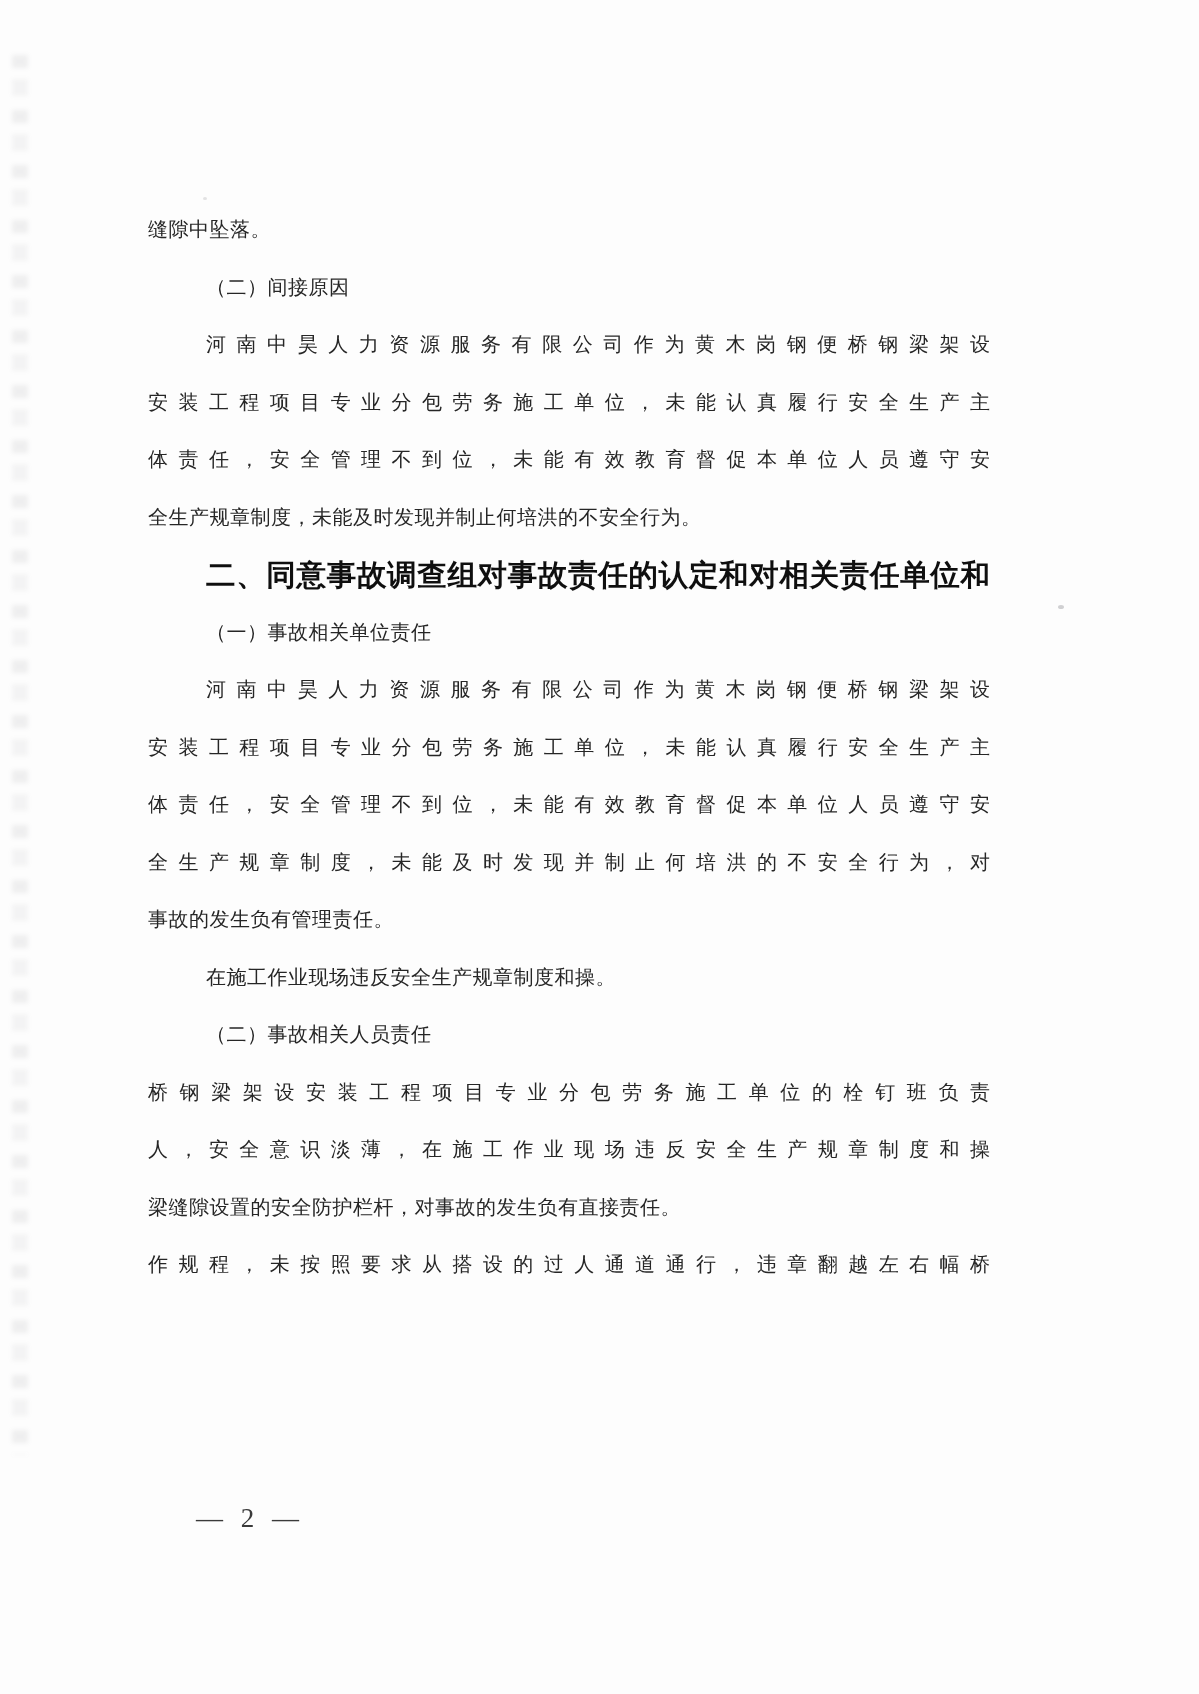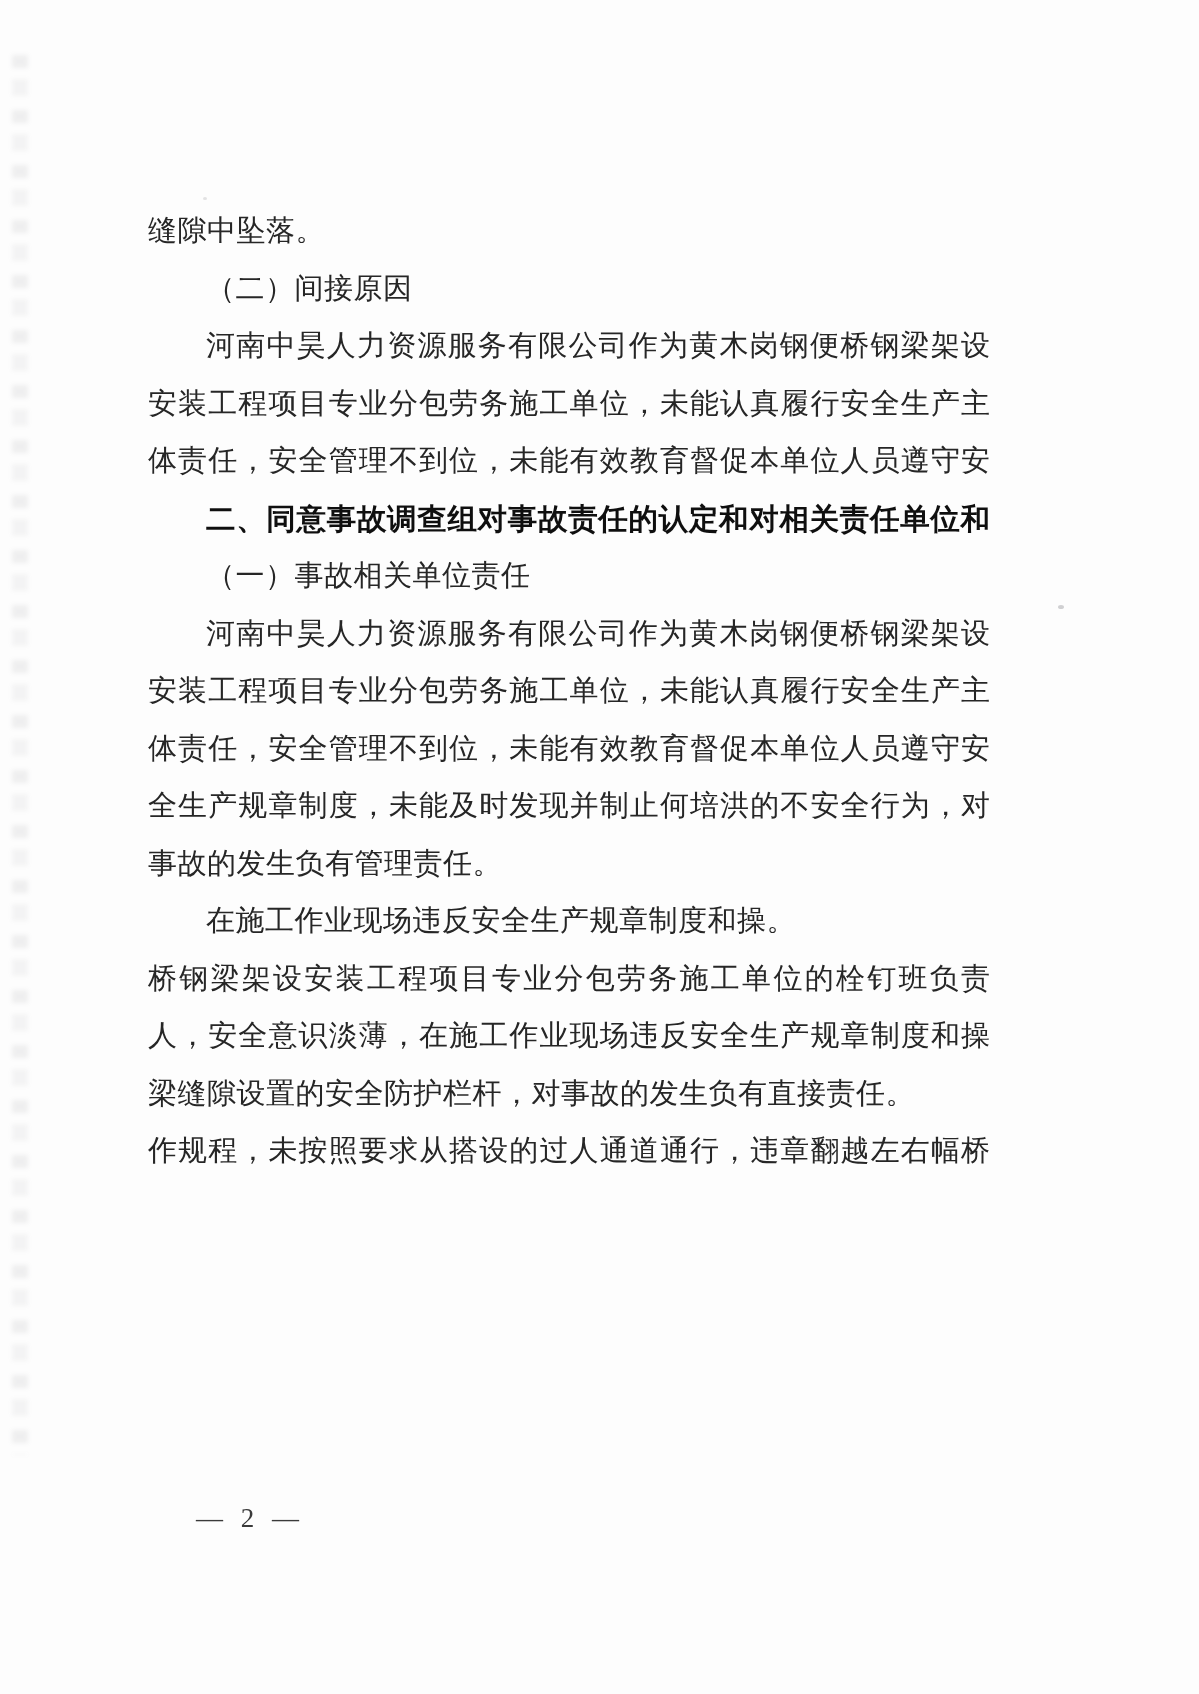--- a/index.html
+++ b/index.html
@@ -44,42 +44,43 @@
 
   .content {
     position: absolute;
     left: 148px;
     top: 202px;
     width: 842px;
   }
   .line {
     height: 57.5px;
     line-height: 57.5px;
-    font-size: 29px;
+    font-size: 20px;
     color: var(--text-color, #262626);
     white-space: nowrap;
     letter-spacing: 0.5px;
+    font-family: Liberation Mono, monospace;
   }
   .line.justify,
   .line.indent-justify,
   .line.heading-indent-justify {
     white-space: normal;
     text-align: justify;
     text-align-last: justify;
     text-justify: inter-character;
     letter-spacing: 0;
   }
   .line.indent,
   .line.indent-justify,
   .line.heading-indent-justify {
     text-indent: 58px;
   }
   .line.heading,
   .line.heading-indent-justify {
-    font-family: Liberation Sans, sans-serif;
+    font-family: Liberation Serif, serif;
     font-weight: 700;
     font-size: 29.5px;
     color: var(--heading-color, #0f0f0f);
   }
   .page-number {
     position: absolute;
     left: 196px;
     top: 1503px;
     font-size: 27px;
     color: #3a3a3a;
@@ -95,28 +96,30 @@
   <div class="bleed-strip"></div>
   <div class="speck s1"></div>
   <div class="speck s2"></div>
 
   <div class="content">
       <div class="line plain">缝隙中坠落。</div>
       <div class="line indent">（二）间接原因</div>
       <div class="line indent-justify">河南中昊人力资源服务有限公司作为黄木岗钢便桥钢梁架设</div>
       <div class="line justify">安装工程项目专业分包劳务施工单位，未能认真履行安全生产主</div>
       <div class="line justify">体责任，安全管理不到位，未能有效教育督促本单位人员遵守安</div>
+      <div class="line plain">全生产规章制度，未能及时发现并制止何培洪的不安全行为。</div>
       <div class="line heading-indent-justify">二、同意事故调查组对事故责任的认定和对相关责任单位和</div>
       <div class="line indent">（一）事故相关单位责任</div>
       <div class="line indent-justify">河南中昊人力资源服务有限公司作为黄木岗钢便桥钢梁架设</div>
       <div class="line justify">安装工程项目专业分包劳务施工单位，未能认真履行安全生产主</div>
       <div class="line justify">体责任，安全管理不到位，未能有效教育督促本单位人员遵守安</div>
       <div class="line justify">全生产规章制度，未能及时发现并制止何培洪的不安全行为，对</div>
       <div class="line plain">事故的发生负有管理责任。</div>
       <div class="line indent">在施工作业现场违反安全生产规章制度和操。</div>
+      <div class="line indent">（二）事故相关人员责任</div>
       <div class="line justify">桥钢梁架设安装工程项目专业分包劳务施工单位的栓钉班负责</div>
       <div class="line justify">人，安全意识淡薄，在施工作业现场违反安全生产规章制度和操</div>
       <div class="line plain">梁缝隙设置的安全防护栏杆，对事故的发生负有直接责任。</div>
       <div class="line justify">作规程，未按照要求从搭设的过人通道通行，违章翻越左右幅桥</div>
     </div>
 
   <div class="page-number">— 2 —</div>
 </div>
 
 </body></html>

